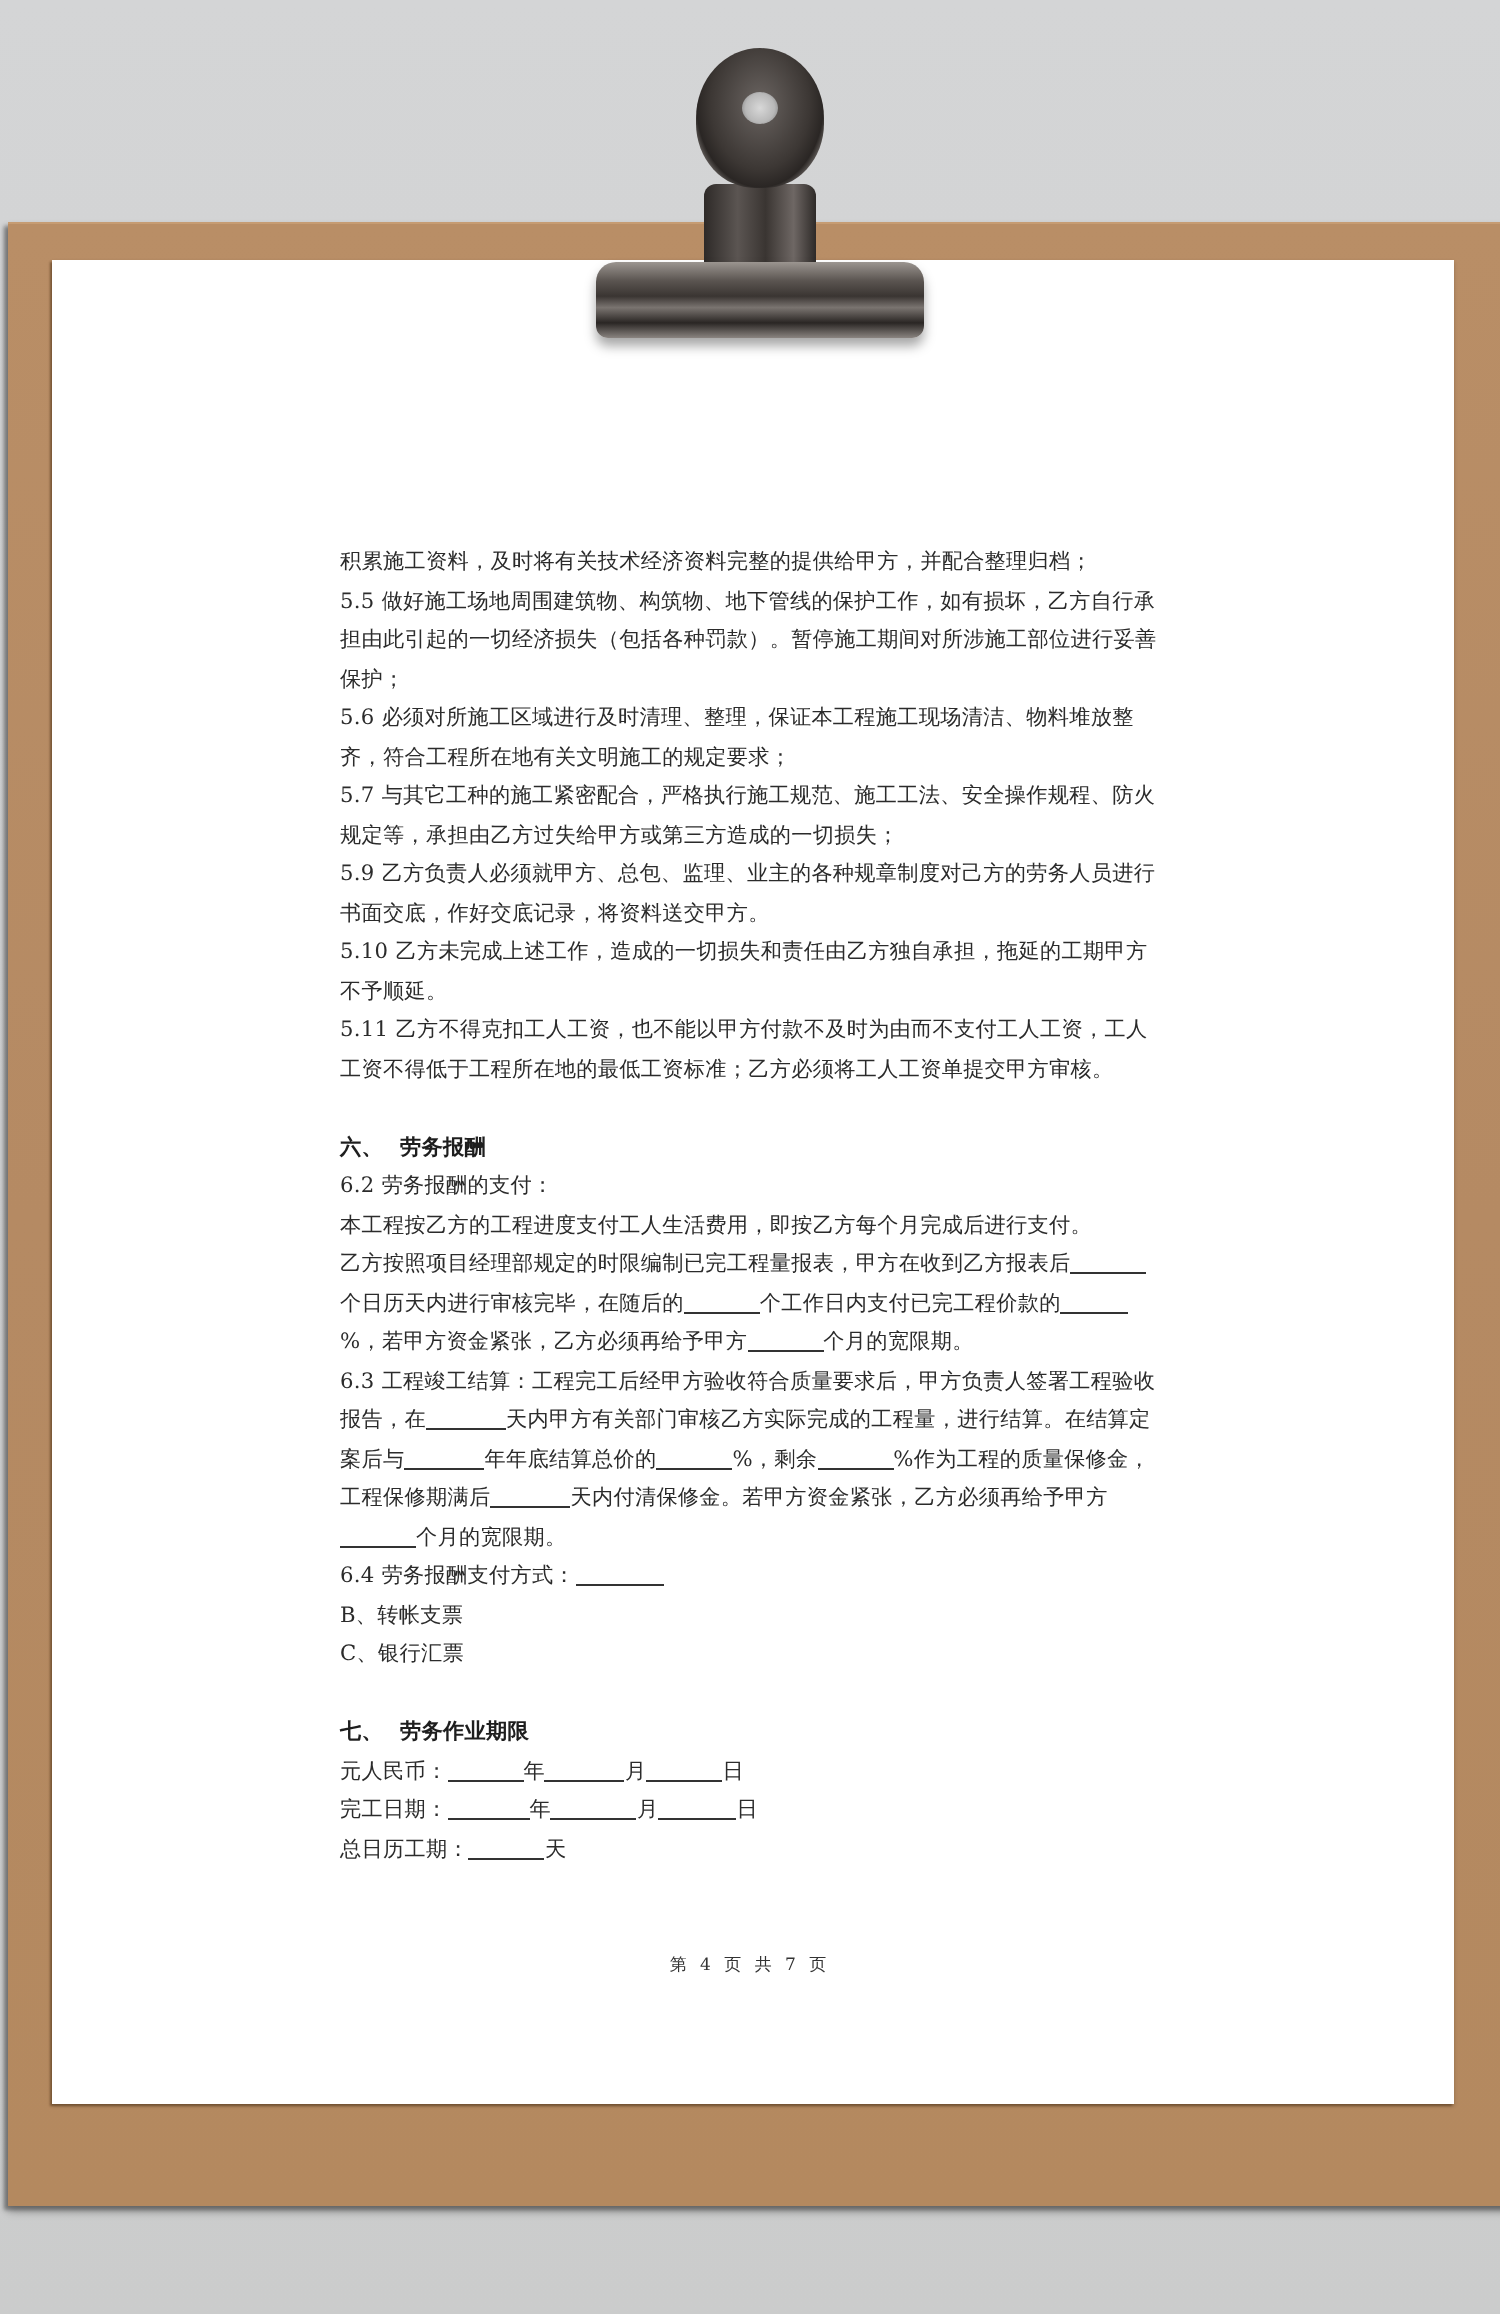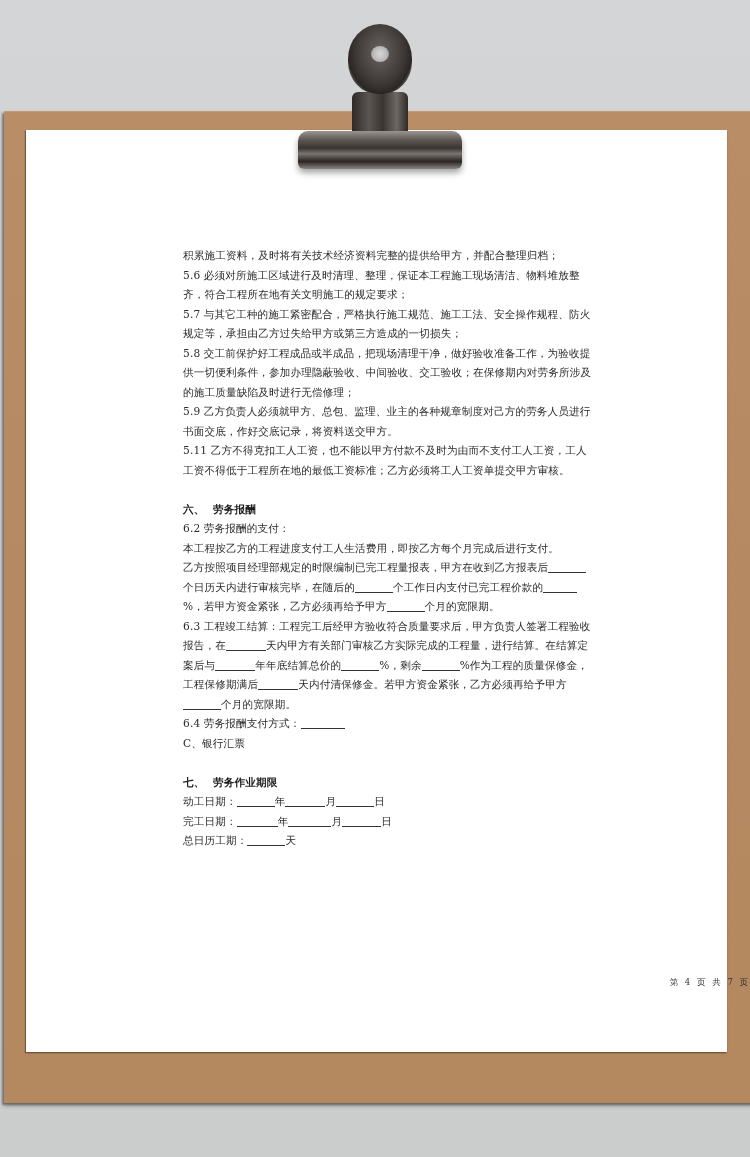--- a/index.html
+++ b/index.html
@@ -31,74 +31,76 @@
     .clip-neck {
       position: absolute; left: 56px; top: 68px; width: 56px; height: 50px; border-radius: 6px 6px 0 0;
       background: linear-gradient(90deg, #2e2a28 0%, #5b5552 30%, #3a3532 55%, #6e6764 80%, #2e2a28 100%);
     }
     .clip-bar {
       position: absolute; left: 2px; top: 107px; width: 164px; height: 38px; border-radius: 10px 10px 6px 6px;
       background: linear-gradient(180deg, #9b9590 0%, #5a5450 25%, #3a3532 45%, #7a7470 60%, #2a2624 80%, #8a8480 100%);
       box-shadow: 0 4px 6px rgba(0,0,0,0.35);
     }
     .doc {
-      position: absolute; left: 170px; top: 246px; width: 414px;
-      font-size: 10.6px; line-height: 19.5px; color: #2b2b2b; letter-spacing: 0.15px; margin-left: 13px;
+      position: absolute; left: 170px; top: 272px; width: 414px;
+      font-size: 10.6px; line-height: 19.5px; color: #2b2b2b; letter-spacing: 0.15px;
     }
     .doc p { margin: 0; }
     .doc .gap { height: 19.5px; }
     .doc .heading { font-weight: bold; color: #1e1e1e; }
     .doc .heading .num { display: inline-block; width: 30px; }
     .blank { display: inline-block; border-bottom: 1px solid #333; height: 12px; vertical-align: -2px; }
     .footer {
-      position: absolute; left: 0; width: 750px; top: 977px; text-align: right;
+      position: absolute; left: 0; width: 750px; top: 977px; text-align: center;
       font-size: 8.5px; color: #333; letter-spacing: 2px;
     }
   </style>
 </head>
 <body>
 
 <div class="board"></div>
 <div class="paper"></div>
 
 <div class="clip">
   <div class="clip-neck"></div>
   <div class="clip-ring">
     <div class="clip-hole"></div>
   </div>
   <div class="clip-bar"></div>
 </div>
 
 <div class="doc">
   <p>积累施工资料，及时将有关技术经济资料完整的提供给甲方，并配合整理归档；</p>
+  <p>5.5 做好施工场地周围建筑物、构筑物、地下管线的保护工作，如有损坏，乙方自行承担由此引起的一切经济损失（包括各种罚款）。暂停施工期间对所涉施工部位进行妥善保护；</p>
   <p>5.6 必须对所施工区域进行及时清理、整理，保证本工程施工现场清洁、物料堆放整齐，符合工程所在地有关文明施工的规定要求；</p>
   <p>5.7 与其它工种的施工紧密配合，严格执行施工规范、施工工法、安全操作规程、防火规定等，承担由乙方过失给甲方或第三方造成的一切损失；</p>
-  <p>5.8 交工前保护好工程成品或半成品，把现场清理干净，做好验收准备工作，为验收提供一切便利条件，参加办理隐蔽验收、中间验收、交工验收；在保修期内对劳务所涉及的施工质量缺陷及时进行无偿修理；</p>
   <p>5.9 乙方负责人必须就甲方、总包、监理、业主的各种规章制度对己方的劳务人员进行书面交底，作好交底记录，将资料送交甲方。</p>
+  <p>5.10 乙方未完成上述工作，造成的一切损失和责任由乙方独自承担，拖延的工期甲方不予顺延。</p>
   <p>5.11 乙方不得克扣工人工资，也不能以甲方付款不及时为由而不支付工人工资，工人工资不得低于工程所在地的最低工资标准；乙方必须将工人工资单提交甲方审核。</p>
 
   <div class="gap"></div>
 
   <p class="heading"><span class="num">六、</span><span>劳务报酬</span></p>
 
 
   <p>6.2 劳务报酬的支付：</p>
   <p>本工程按乙方的工程进度支付工人生活费用，即按乙方每个月完成后进行支付。</p>
 
   <p><span>乙方按照项目经理部规定的时限编制已完工程量报表，甲方在收到乙方报表后</span><span class="blank" style="width:38px"></span><span>个日历天内进行审核完毕，在随后的</span><span class="blank" style="width:38px"></span><span>个工作日内支付已完工程价款的</span><span class="blank" style="width:34px"></span><span>%，若甲方资金紧张，乙方必须再给予甲方</span><span class="blank" style="width:38px"></span><span>个月的宽限期。</span></p>
 
   <p><span>6.3 工程竣工结算：工程完工后经甲方验收符合质量要求后，甲方负责人签署工程验收报告，在</span><span class="blank" style="width:40px"></span><span>天内甲方有关部门审核乙方实际完成的工程量，进行结算。在结算定案后与</span><span class="blank" style="width:40px"></span><span>年年底结算总价的</span><span class="blank" style="width:38px"></span><span>%，剩余</span><span class="blank" style="width:38px"></span><span>%作为工程的质量保修金，工程保修期满后</span><span class="blank" style="width:40px"></span><span>天内付清保修金。若甲方资金紧张，乙方必须再给予甲方</span><span class="blank" style="width:38px"></span><span>个月的宽限期。</span></p>
 
   <p><span>6.4 劳务报酬支付方式：</span><span class="blank" style="width:44px"></span></p>
+  <p>B、转帐支票</p>
   <p>C、银行汇票</p>
 
   <div class="gap"></div>
 
   <p class="heading"><span class="num">七、</span><span>劳务作业期限</span></p>
 
-  <p><span>动工日期：</span><span class="blank" style="width:38px"></span><span>年</span><span class="blank" style="width:40px"></span><span>月</span><span class="blank" style="width:38px"></span><span>日</span></p>
+  <p><span>元人民币：</span><span class="blank" style="width:38px"></span><span>年</span><span class="blank" style="width:40px"></span><span>月</span><span class="blank" style="width:38px"></span><span>日</span></p>
 
   <p><span>完工日期：</span><span class="blank" style="width:41px"></span><span>年</span><span class="blank" style="width:43px"></span><span>月</span><span class="blank" style="width:39px"></span><span>日</span></p>
 
   <p><span>总日历工期：</span><span class="blank" style="width:38px"></span><span>天</span></p>
 </div>
 
 <div class="footer">第 4 页 共 7 页</div>
 
 </body></html>

